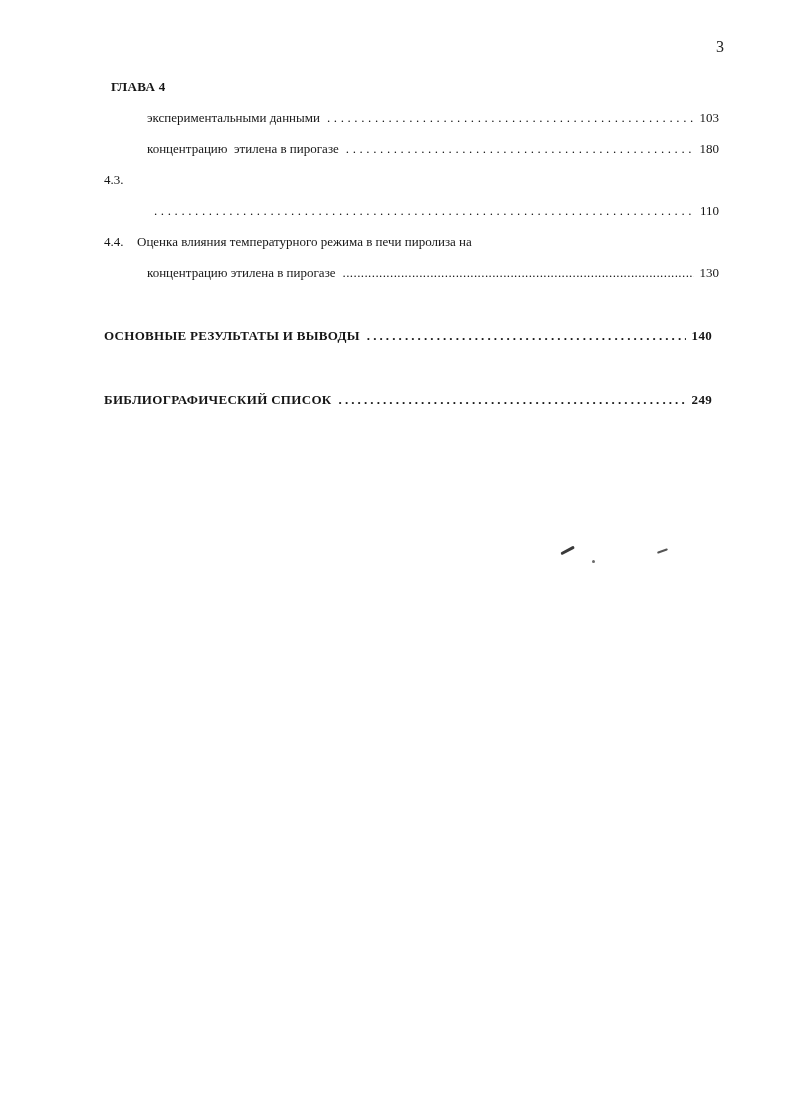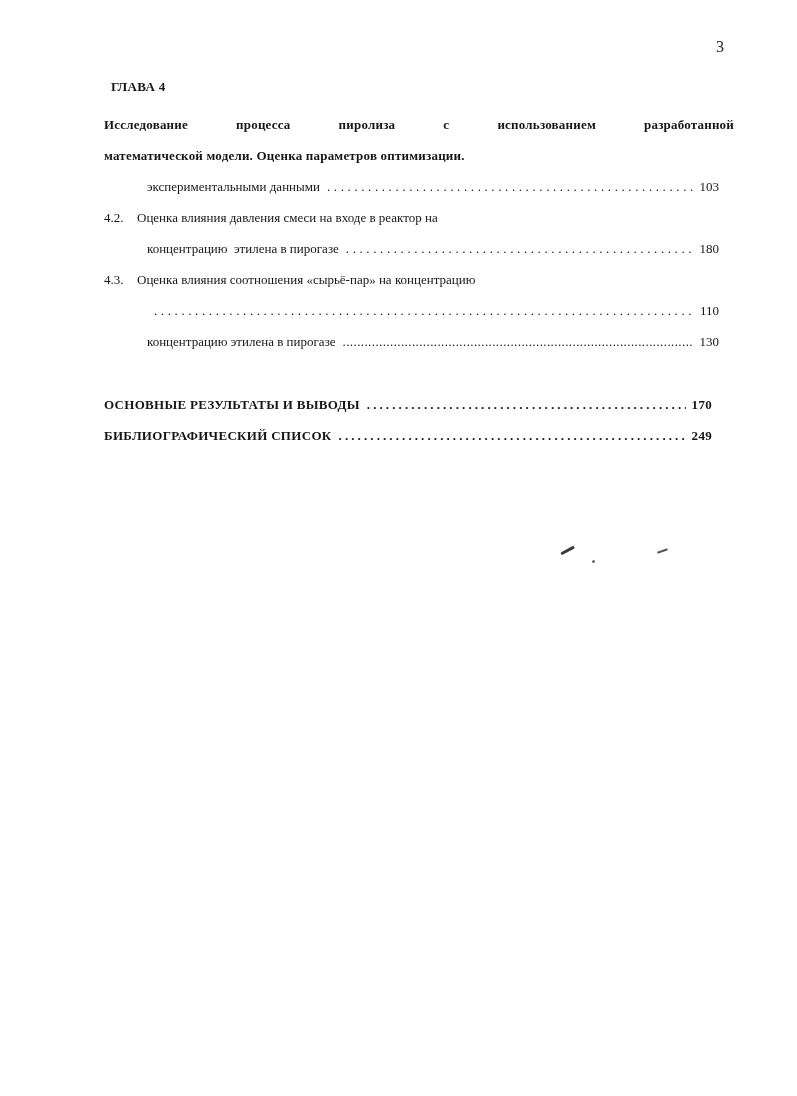--- a/index.html
+++ b/index.html
@@ -67,21 +67,21 @@
   .page-ref { flex: 0 0 auto; padding-left: 6px; }
   .section-line {
     display: flex;
     align-items: flex-start;
     font-weight: bold;
     padding-right: 22px;
     letter-spacing: 0.3px;
   }
   .section-line .label { white-space: pre; flex: 0 0 auto; }
   .section-gap-1 { margin-top: 32px; }
-  .section-gap-2 { }
+  .section-gap-2 { margin-top: 33px; }
   
   .artifact { position: absolute; background: #3a3a3a; }
   .artifact-stroke-1 {
     left: 560px; top: 549px; width: 15px; height: 2.5px;
     transform: rotate(-28deg); border-radius: 2px;
   }
   .artifact-dot {
     left: 592px; top: 560px; width: 3px; height: 3px;
     border-radius: 50%; background: #6a6a6a;
   }
@@ -94,68 +94,63 @@
 <body>
 
 <div class="page">
 
   <div class="page-number">3</div>
 
   <div class="content">
 
     <div class="chapter-label">ГЛАВА 4</div>
 
-    <div class="chapter-title">
-      <div class="jline">Исследование процесса пиролиза с использованием разработанной</div>
-      <div class="nline">математической модели. Оценка параметров оптимизации.</div>
-    </div>
 
     <div class="toc-entry">
       <div class="l2">
         <span class="l2-text">экспериментальными данными</span>
         <span class="leader leader-spaced">................................................................................</span>
         <span class="page-ref">103</span>
       </div>
     </div>
 
     <div class="toc-entry">
-      <div class="l1">
-        <span class="entry-number">4.2.</span>
-        <span class="entry-line1">Оценка влияния давления смеси на входе в реактор на</span>
-      </div>
       <div class="l2">
         <span class="l2-text">концентрацию  этилена в пирогазе</span>
         <span class="leader leader-spaced">................................................................................</span>
         <span class="page-ref">180</span>
       </div>
     </div>
 
     <div class="toc-entry">
       <div class="l1">
         <span class="entry-number">4.3.</span>
-        <span class="entry-line1">Оценка влияния соотношения «сырьё-пар» на концентрацию</span>
       </div>
       <div class="l2">
         <span class="leader leader-spaced">................................................................................</span>
         <span class="page-ref">110</span>
       </div>
     </div>
 
     <div class="toc-entry">
+      <div class="l1">
+        <span class="entry-number">4.4.</span>
+        <span class="entry-line1">Оценка влияния температурного режима в печи пиролиза на</span>
+      </div>
       <div class="l2">
         <span class="l2-text">концентрацию этилена в пирогазе</span>
         <span class="leader leader-tight">................................................................................................................................................................</span>
         <span class="page-ref">130</span>
       </div>
     </div>
 
     <div class="section-line section-gap-1">
       <span class="label">ОСНОВНЫЕ РЕЗУЛЬТАТЫ И ВЫВОДЫ</span>
       <span class="leader leader-bold">................................................................................</span>
-      <span class="page-ref">170</span>
+      <span class="page-ref">140</span>
     </div>
 
     <div class="section-line section-gap-2">
       <span class="label">БИБЛИОГРАФИЧЕСКИЙ СПИСОК</span>
       <span class="leader leader-bold">................................................................................</span>
       <span class="page-ref">249</span>
     </div>
 
   </div>
 

